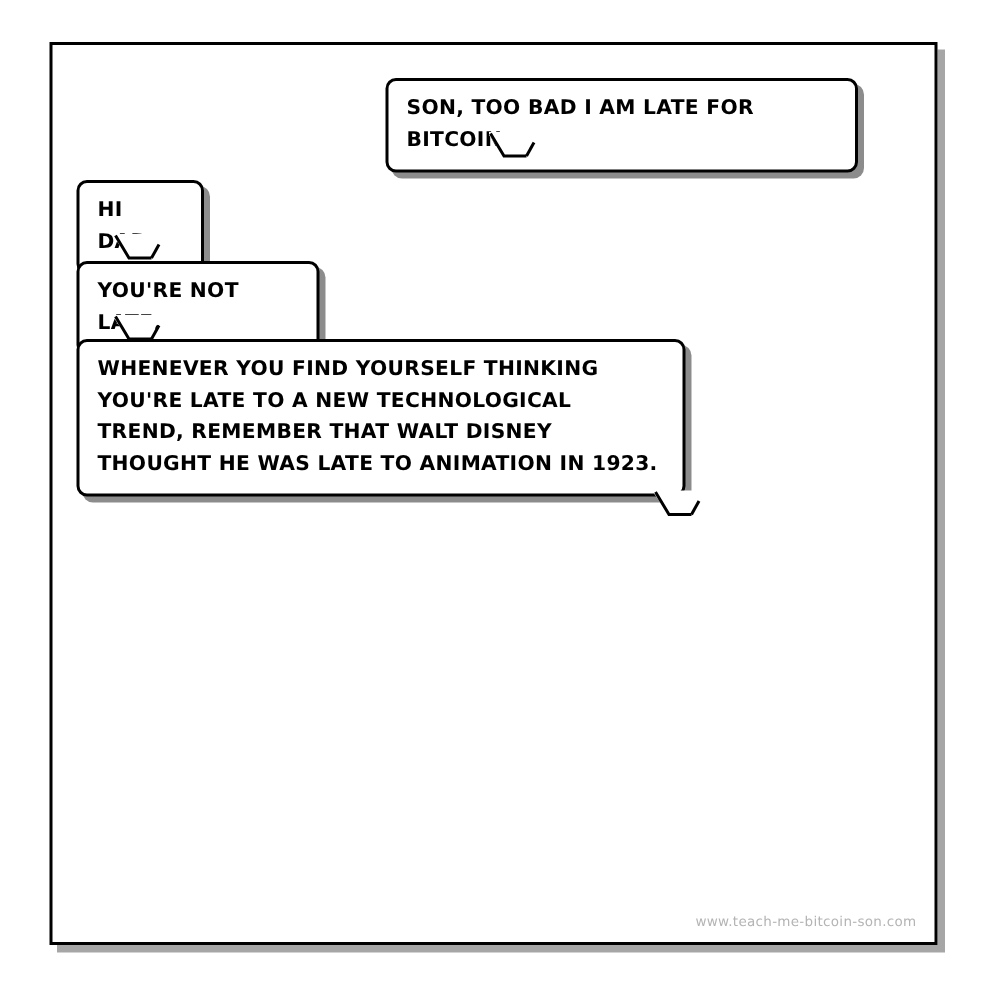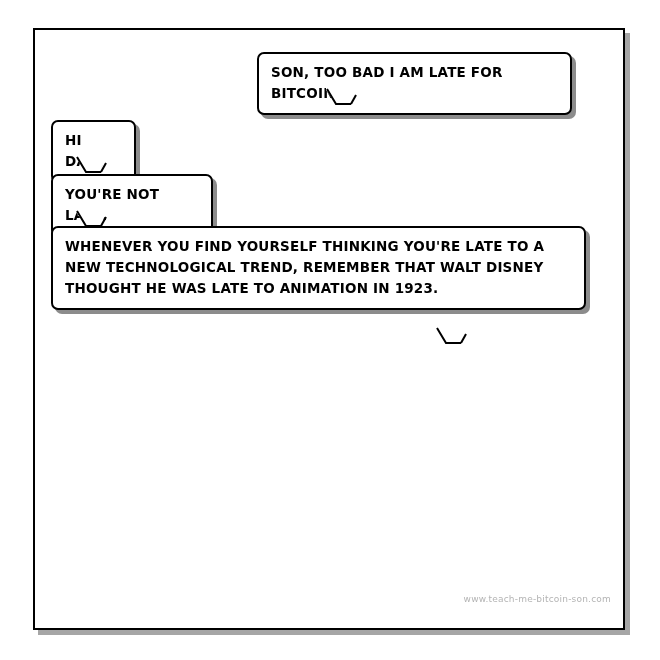--- a/index.html
+++ b/index.html
@@ -74,31 +74,31 @@
     top: 144px;
     width: 162px;
   }
   #tail-3 {
     left: 40px;
     top: 179px;
   }
   #bubble-4 {
     left: 16px;
     top: 196px;
-    width: 535px;
+    width: 406px;
   }
   #tail-4 {
     left: 400px;
     top: 296px;
   }
 
   #watermark {
     position: absolute;
     right: 12px;
-    bottom: 24px;
+    bottom: 8px;
     font-family: "DejaVu Sans", sans-serif;
     font-size: 9px;
     color: #b4b4b4;
     letter-spacing: 0.2px;
   }
 </style>
 </head>
 <body>
 
 <div id="comic-frame">

